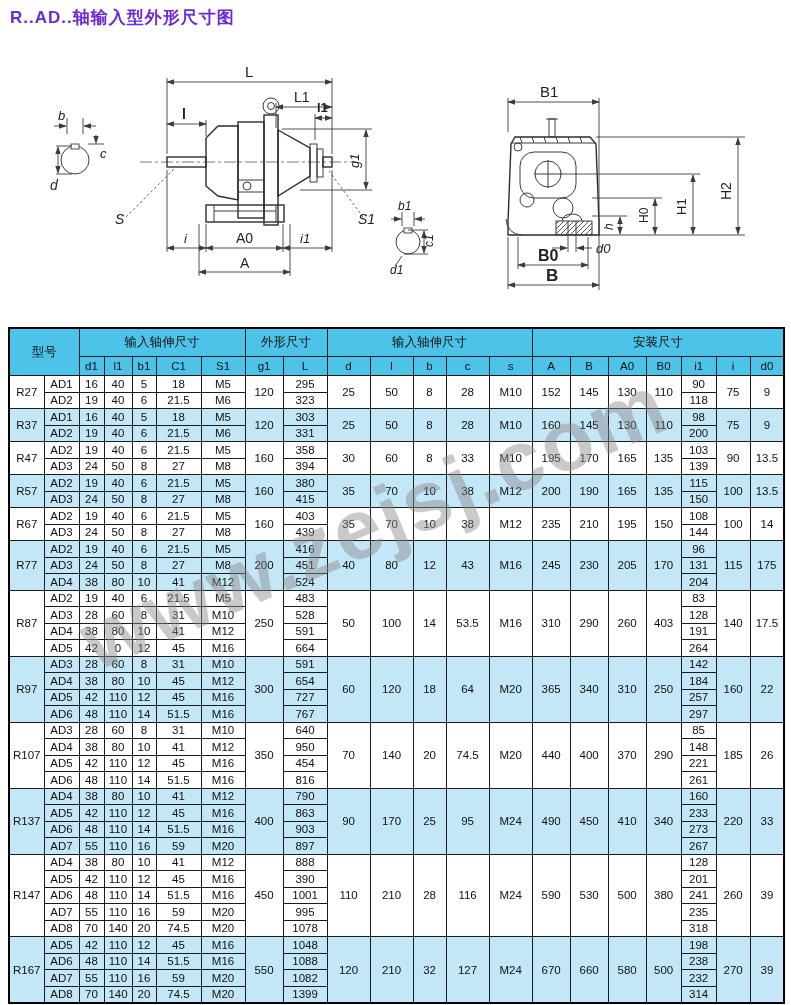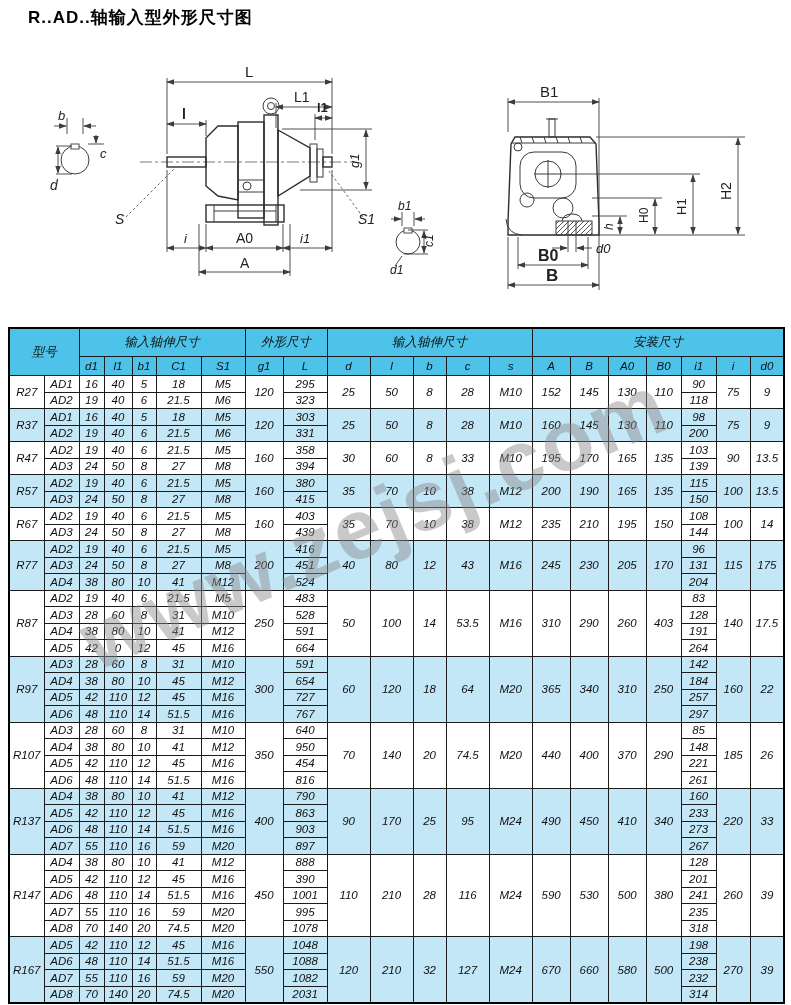--- a/index.html
+++ b/index.html
@@ -1,29 +1,29 @@
 <!DOCTYPE html>
 <html><head>
 <meta charset="utf-8">
 <style>
   html,body{margin:0;padding:0;background:#fff;}
   .page{position:relative;width:791px;height:1005px;background:#ffffff;overflow:hidden;
         font-family:"Liberation Sans",sans-serif;}
-  .title{position:absolute;left:28px;top:6px;font-size:17px;font-weight:bold;color:#000000;
+  .title{position:absolute;left:10px;top:6px;font-size:17px;font-weight:bold;color:#6d28d9;
          letter-spacing:1px;margin:0;}
   .drawing-area{position:absolute;left:0;top:40px;width:791px;height:285px;}
   svg text{fill:#222;font-family:"Liberation Sans",sans-serif;}
   svg .ln{stroke:#3c3c3c;stroke-width:1;fill:none;}
   svg .thick{stroke:#2d2d2d;stroke-width:1.4;fill:none;}
   svg .dim{stroke:#3c3c3c;stroke-width:0.9;fill:none;}
   svg .dash{stroke:#3c3c3c;stroke-width:0.7;fill:none;stroke-dasharray:12 3 3 3;}
   svg .dot{stroke:#3c3c3c;stroke-width:0.8;fill:none;stroke-dasharray:2.5 2.5;}
 
   table.dims{position:absolute;left:8px;top:327px;width:775px;border-collapse:collapse;
-             table-layout:fixed;border:2px solid #000;font-style:italic;}
+             table-layout:fixed;border:2px solid #000;}
   table.dims th,table.dims td{border:1px solid #1b1b1b;text-align:center;vertical-align:middle;
              padding:0;overflow:hidden;color:#101010;}
   table.dims th.group{background:#4ec3ea;font-size:12.5px;font-weight:normal;height:27px;}
   table.dims th.col{background:#4ec3ea;font-size:11.5px;font-weight:normal;height:18px;}
   table.dims td{font-size:11.5px;line-height:14px;height:15.5px;background:#ffffff;}
   table.dims tr.striped td{background:#c3e7f6;}
 
   .watermark{position:absolute;left:85px;top:596px;font-size:85px;font-weight:bold;
              color:#8a8a8a;opacity:0.45;letter-spacing:2px;white-space:nowrap;
              transform:rotate(-23deg);transform-origin:0 50%;pointer-events:none;z-index:5;}
@@ -798,20 +798,20 @@
           <td>1082</td>
           <td>232</td>
         </tr>
         <tr class="striped">
           <td>AD8</td>
           <td>70</td>
           <td>140</td>
           <td>20</td>
           <td>74.5</td>
           <td>M20</td>
-          <td>2031</td>
+          <td>1399</td>
           <td>314</td>
         </tr>
       </tbody>
   </table>
 
   <div class="watermark">www.zejsj.com</div>
 </div>
 
 </body></html>

